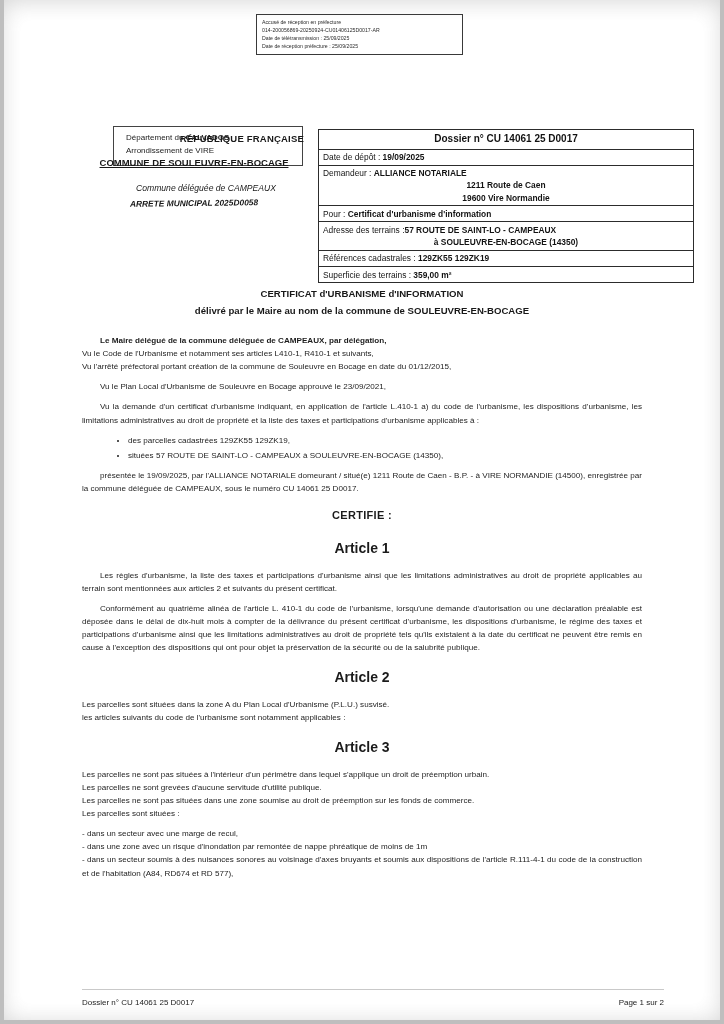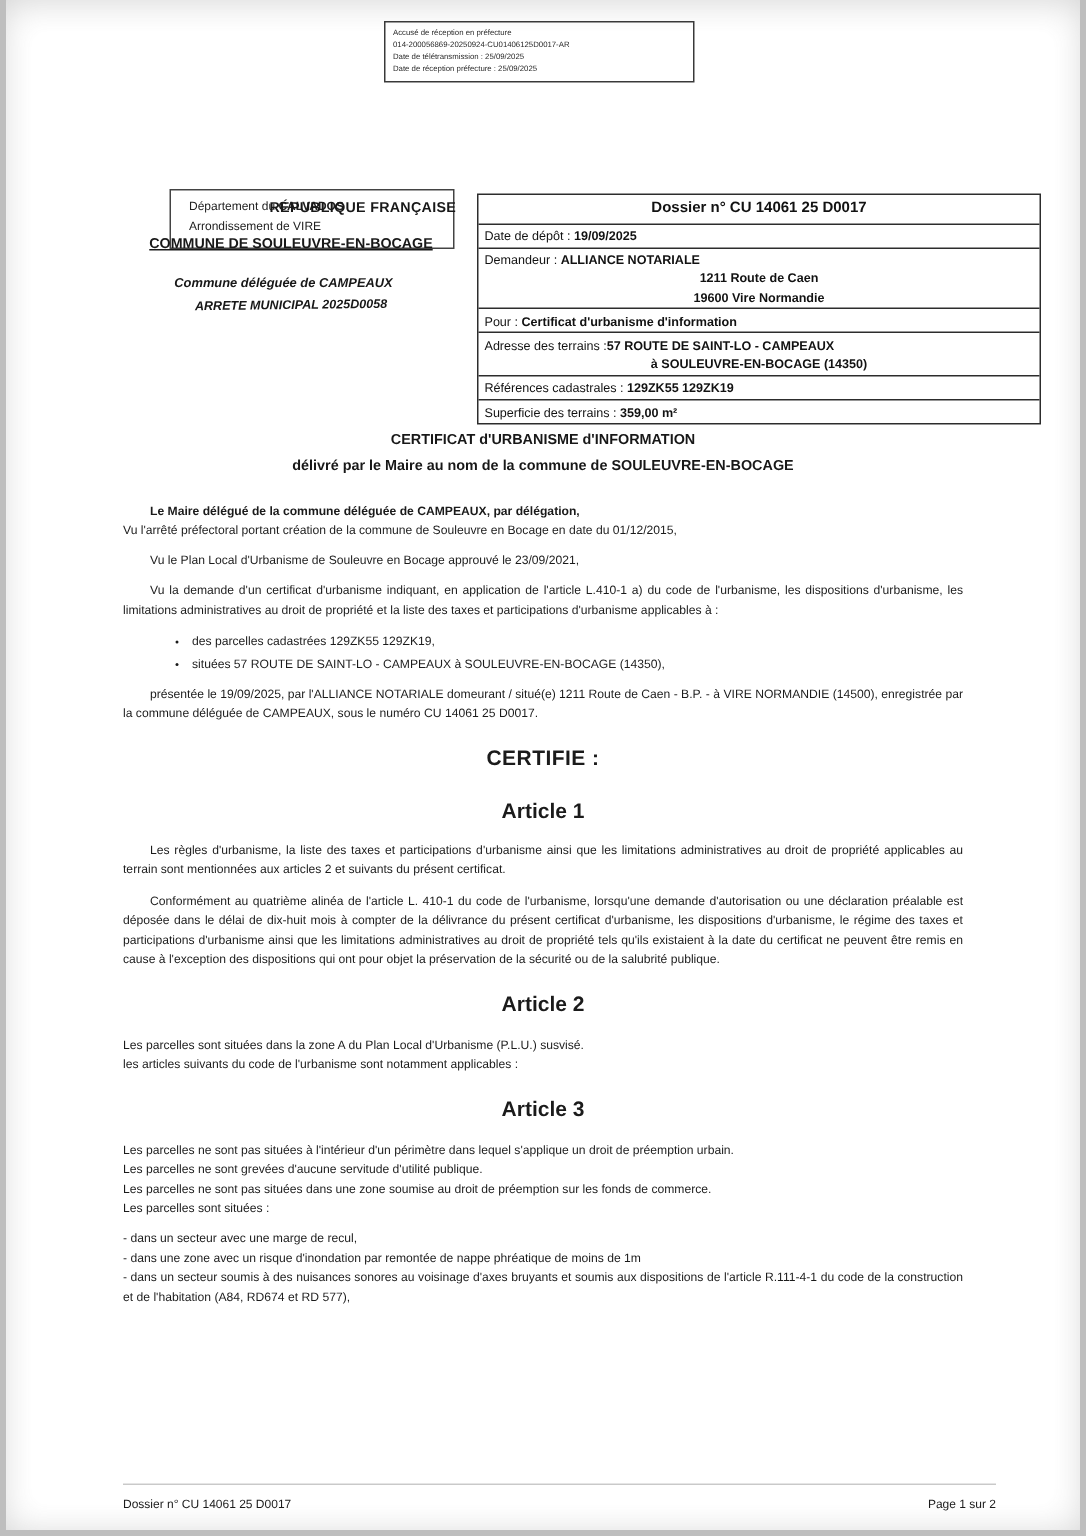--- a/index.html
+++ b/index.html
@@ -79,26 +79,26 @@
     left: 78px;
     top: 157px;
     width: 232px;
     text-align: center;
     font-size: 9.5px;
     font-weight: bold;
   }
   .commune .ul { text-decoration: underline; }
   .commune-del {
     position: absolute;
-    left: 77px;
+    left: 94px;
     top: 183px;
     width: 224px;
     text-align: center;
     font-size: 8.6px;
-    font-weight: bold;
+    font-weight: normal;
     font-style: italic;
   }
   .arrete {
     position: absolute;
     left: 82px;
     top: 198px;
     width: 224px;
     text-align: center;
     font-size: 8.4px;
     font-weight: bold;
@@ -157,21 +157,21 @@
   .body p { margin: 0 0 7px 0; }
   .body p.tight { margin-bottom: 0; }
   .body .b { font-weight: bold; }
   .body .indent { text-indent: 18px; }
   .h-center {
     text-align: center;
     font-weight: bold;
     font-size: 14px;
     margin: 12px 0 9px 0;
   }
-  .h-center.big { font-size: 14px; letter-spacing: .3px; }
+  .h-center.big { font-size: 11px; letter-spacing: .3px; }
   ul.bul {
     margin: 2px 0 7px 0;
     padding-left: 46px;
     list-style: disc;
   }
   ul.bul li { margin-bottom: 2px; }
 
   
   .footer {
     position: absolute;
@@ -252,20 +252,21 @@
     </div>
   </div>
 
   <div class="cert-title">
     <div>CERTIFICAT d'URBANISME d'INFORMATION</div>
     <div>délivré par le Maire au nom de la commune de SOULEUVRE-EN-BOCAGE</div>
   </div>
 
   <div class="body">
     <p class="b tight indent">Le Maire délégué de la commune déléguée de CAMPEAUX, par délégation,</p>
+    <p class="tight">Vu le Code de l'Urbanisme et notamment ses articles L410-1, R410-1 et suivants,</p>
     <p>Vu l'arrêté préfectoral portant création de la commune de Souleuvre en Bocage en date du 01/12/2015,</p>
     <p class="indent">Vu le Plan Local d'Urbanisme de Souleuvre en Bocage approuvé le 23/09/2021,</p>
     <p class="indent">Vu la demande d'un certificat d'urbanisme indiquant, en application de l'article L.410-1 a) du code de l'urbanisme, les dispositions d'urbanisme, les limitations administratives au droit de propriété et la liste des taxes et participations d'urbanisme applicables à :</p>
     <ul class="bul">
       <li>des parcelles cadastrées 129ZK55  129ZK19,</li>
       <li>situées 57 ROUTE DE SAINT-LO - CAMPEAUX à SOULEUVRE-EN-BOCAGE (14350),</li>
     </ul>
     <p class="indent">présentée le 19/09/2025, par l'ALLIANCE NOTARIALE   domeurant / situé(e) 1211 Route de Caen - B.P.  -  à VIRE NORMANDIE (14500), enregistrée par la commune déléguée de CAMPEAUX, sous le numéro CU 14061 25 D0017.</p>
 
     <div class="h-center big">CERTIFIE :</div>

